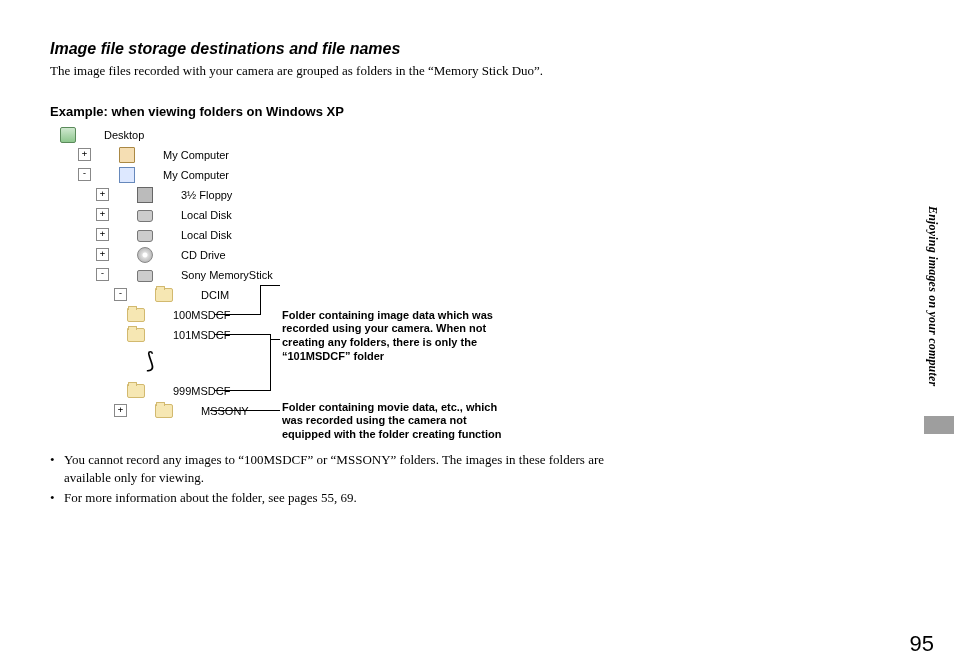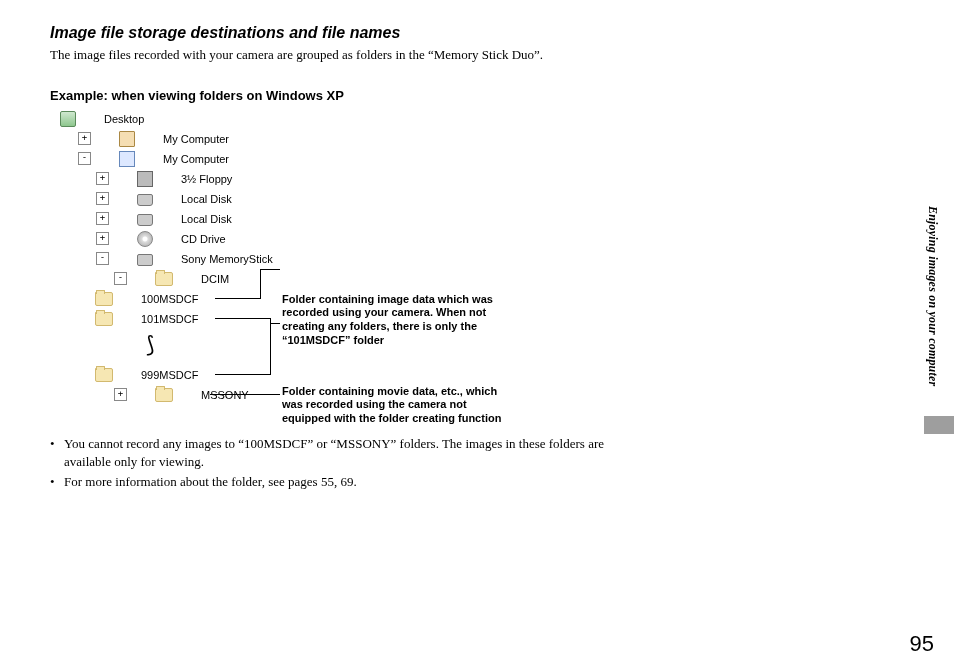--- a/index.html
+++ b/index.html
@@ -7,21 +7,21 @@
     padding: 0;
     font-family: "Times New Roman", serif;
     font-size: 13px;
     color: #000;
     background: #fff;
     width: 954px;
     height: 671px;
     position: relative;
   }
   .page {
-    padding: 24px 60px 0 50px;
+    padding: 40px 60px 0 50px;
     position: relative;
     height: 100%;
     box-sizing: border-box;
   }
   .title {
     font-family: Arial, Helvetica, sans-serif;
     font-weight: bold;
     font-style: italic;
     font-size: 16px;
     margin: 0 0 4px 0;
@@ -128,21 +128,21 @@
     position: absolute; top: -3px; left: 0;
     width: 7px; height: 3px;
     background: #f6e7b3;
     border: 1px solid #d2b96f;
     border-bottom: none;
     border-radius: 1px 1px 0 0;
   }
   .ind1 { margin-left: 18px; }
   .ind2 { margin-left: 36px; }
   .ind3 { margin-left: 54px; }
-  .ind4 { margin-left: 35px; }
+  .ind4 { margin-left: 67px; }
   .curve-row { height: 36px; position: relative; }
   .curve {
     position: absolute; left: 86px; top: 6px;
     font-size: 22px; font-family: serif;
   }
 
   .callout {
     position: absolute;
     font-family: Arial, Helvetica, sans-serif;
     font-weight: bold;

